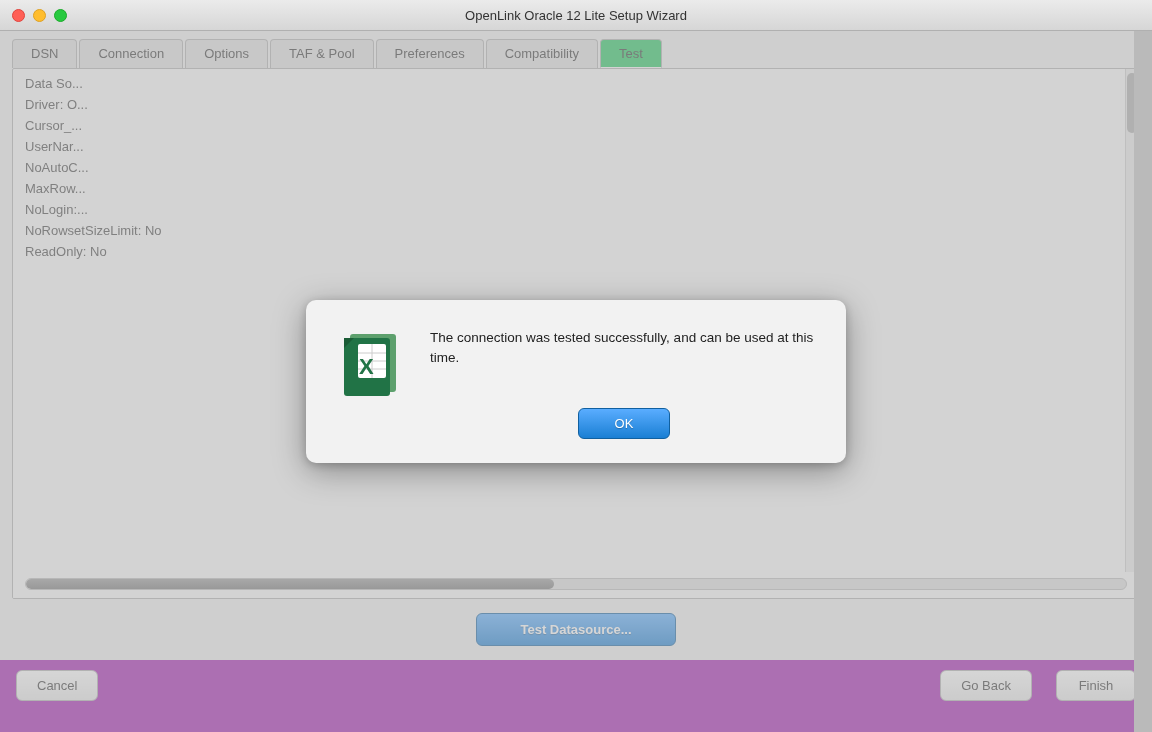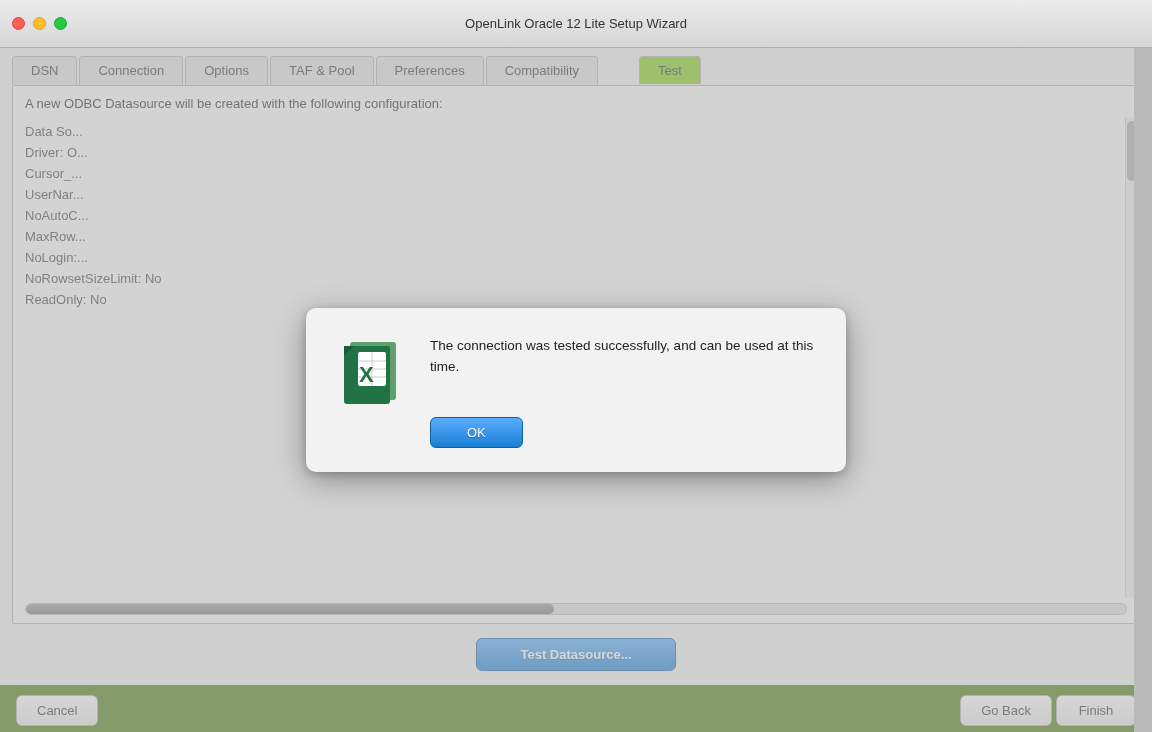--- a/index.html
+++ b/index.html
@@ -9,21 +9,21 @@
       width: 1152px;
       height: 732px;
       overflow: hidden;
       display: flex;
       flex-direction: column;
     }
 
     
     .title-bar {
       background: linear-gradient(to bottom, #ebebeb, #d6d6d6);
-      height: 48px;
+      height: 31px;
       display: flex;
       align-items: center;
       justify-content: center;
       position: relative;
       border-bottom: 1px solid #b0b0b0;
     }
     .title-bar-buttons {
       position: absolute;
       left: 12px;
       display: flex;
@@ -68,25 +68,24 @@
       color: #333;
       background: #e0e0e0;
       border: 1px solid #b0b0b0;
       border-bottom: none;
       cursor: pointer;
       border-radius: 4px 4px 0 0;
       margin-right: 2px;
       white-space: nowrap;
     }
     .tab.active {
-      background: #84cc16;
+      background: #22c55e;
       border-bottom: 1px solid #f8f8f8;
       font-weight: 500;
       z-index: 1;
-      margin-left: 39px;
     }
 
     
     .content-area {
       background: #f8f8f8;
       border: 1px solid #b0b0b0;
       margin: 0 12px;
       flex: 1;
       display: flex;
       flex-direction: column;
@@ -180,25 +179,25 @@
       padding: 8px 32px;
       cursor: pointer;
       text-shadow: 0 1px 1px rgba(0,0,0,0.3);
       min-width: 200px;
     }
 
     
     .bottom-bar {
       display: flex;
       justify-content: space-between;
-      padding: 10px 16px 6px 16px;
-      background: #4d7c0f;
+      padding: 10px 16px 31px 16px;
+      background: #a21caf;
     }
     .bottom-left { display: flex; gap: 8px; }
-    .bottom-right { display: flex; gap: 4px; margin-left: 28px; }
+    .bottom-right { display: flex; gap: 24px; margin-left: 28px; }
 
     .btn-default {
       background: linear-gradient(to bottom, #fefefe, #e8e8e8);
       border: 1px solid #b0b0b0;
       border-radius: 6px;
       font-size: 13px;
       color: #333;
       padding: 7px 20px;
       cursor: pointer;
       min-width: 80px;
@@ -252,21 +251,21 @@
 
     .modal-message {
       font-size: 13.5px;
       color: #222;
       line-height: 1.5;
       padding-top: 4px;
     }
 
     .modal-actions {
       display: flex;
-      justify-content: flex-start;
+      justify-content: center;
     }
 
     .btn-ok {
       background: linear-gradient(to bottom, #5aadff, #1a7fd4);
       border: 1px solid #1060a0;
       border-radius: 6px;
       color: white;
       font-size: 13px;
       font-weight: 500;
       padding: 7px 36px;
@@ -293,21 +292,20 @@
     <div class="tab">DSN</div>
     <div class="tab">Connection</div>
     <div class="tab">Options</div>
     <div class="tab">TAF &amp; Pool</div>
     <div class="tab">Preferences</div>
     <div class="tab">Compatibility</div>
     <div class="tab active">Test</div>
   </div>
 
   <div class="content-area">
-    <div class="content-header">A new ODBC Datasource will be created with the following configuration:</div>
 
     <div class="config-list">
       <div class="config-list-inner">
         <div class="config-item">Data So...</div>
         <div class="config-item">Driver: O...</div>
         <div class="config-item">Cursor_...</div>
         <div class="config-item">UserNar...</div>
         <div class="config-item">NoAutoC...</div>
         <div class="config-item">MaxRow...</div>
         <div class="config-item">NoLogin:...</div>

